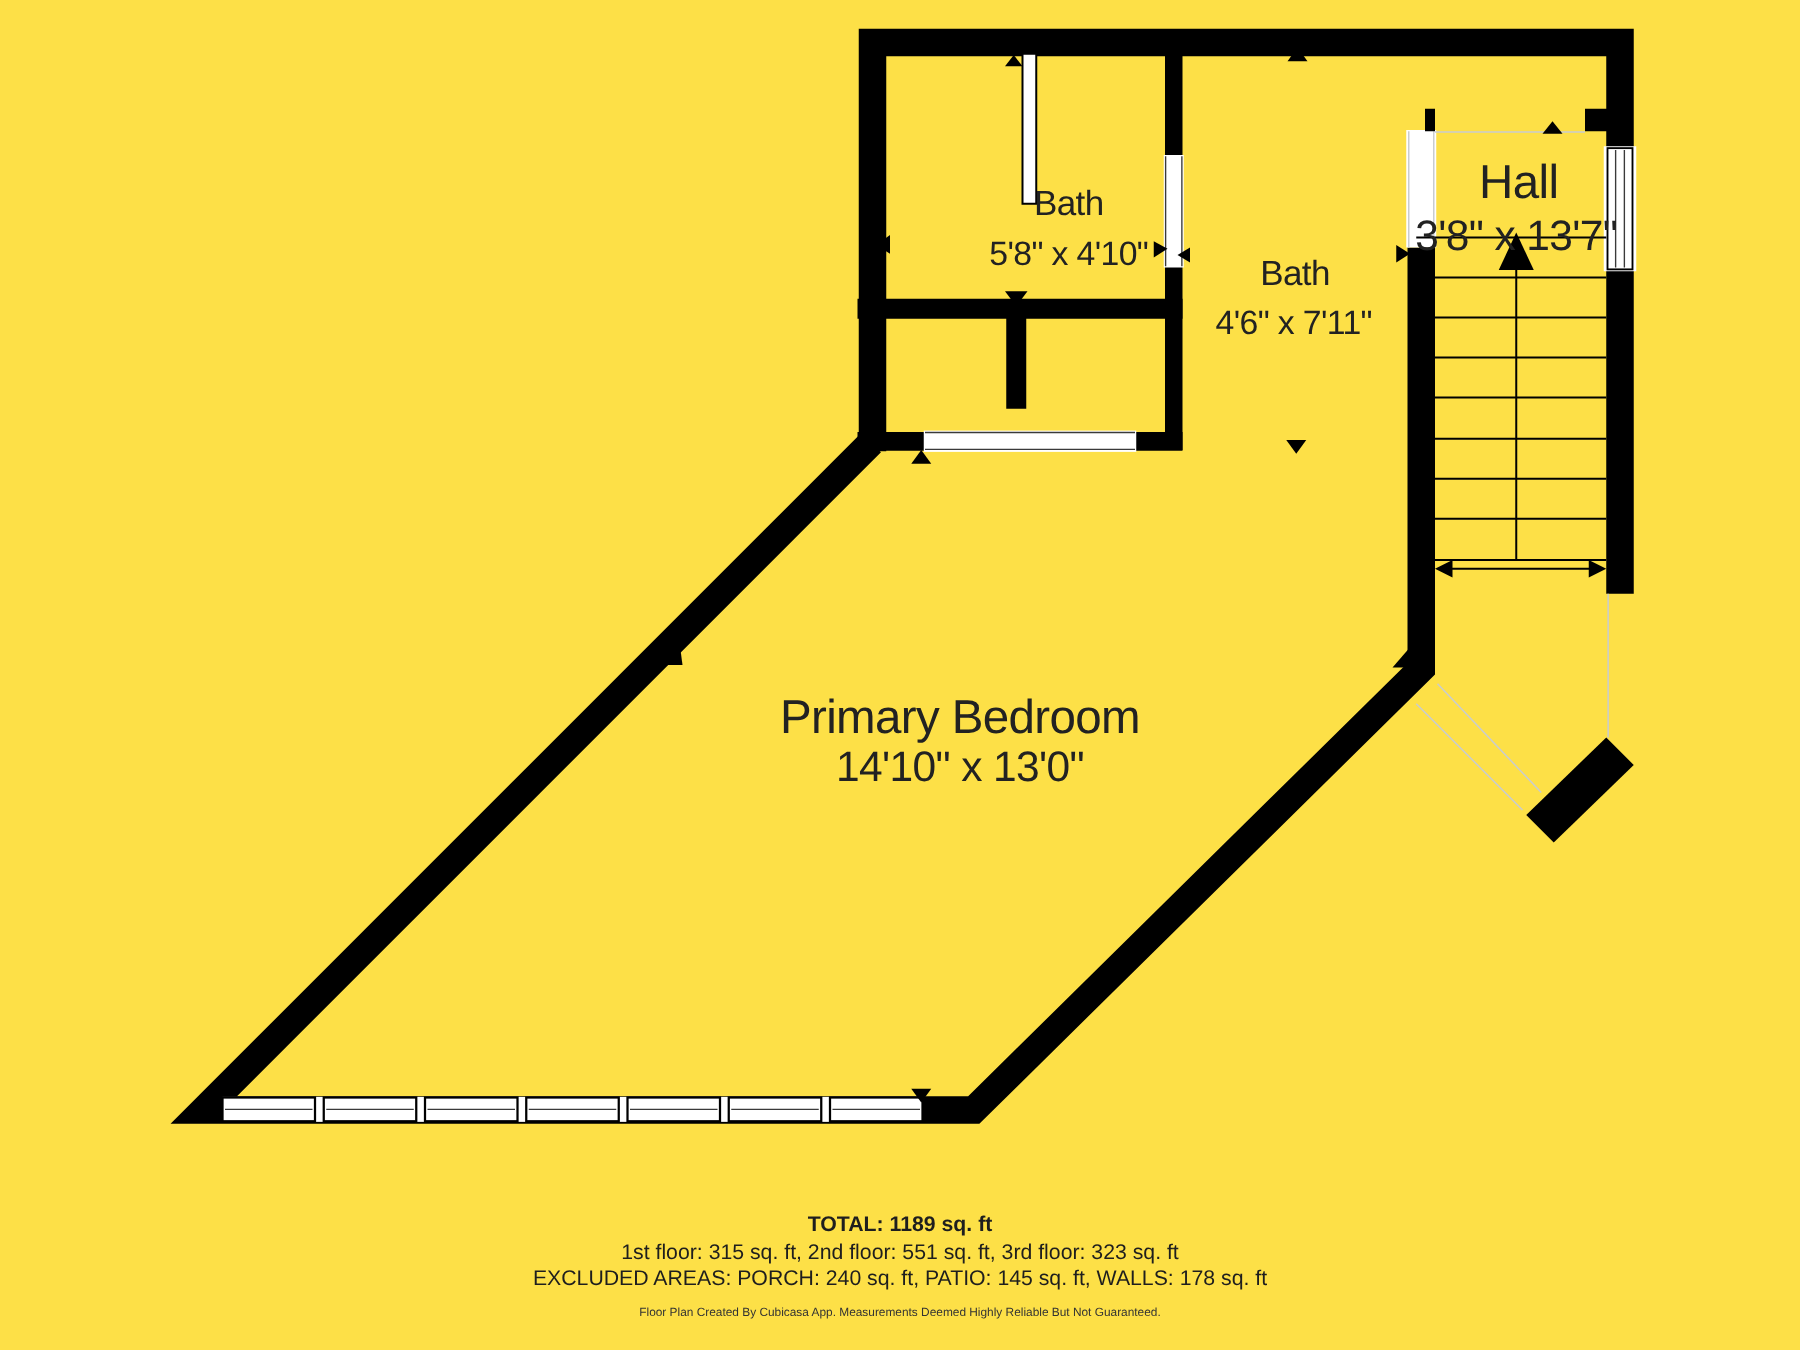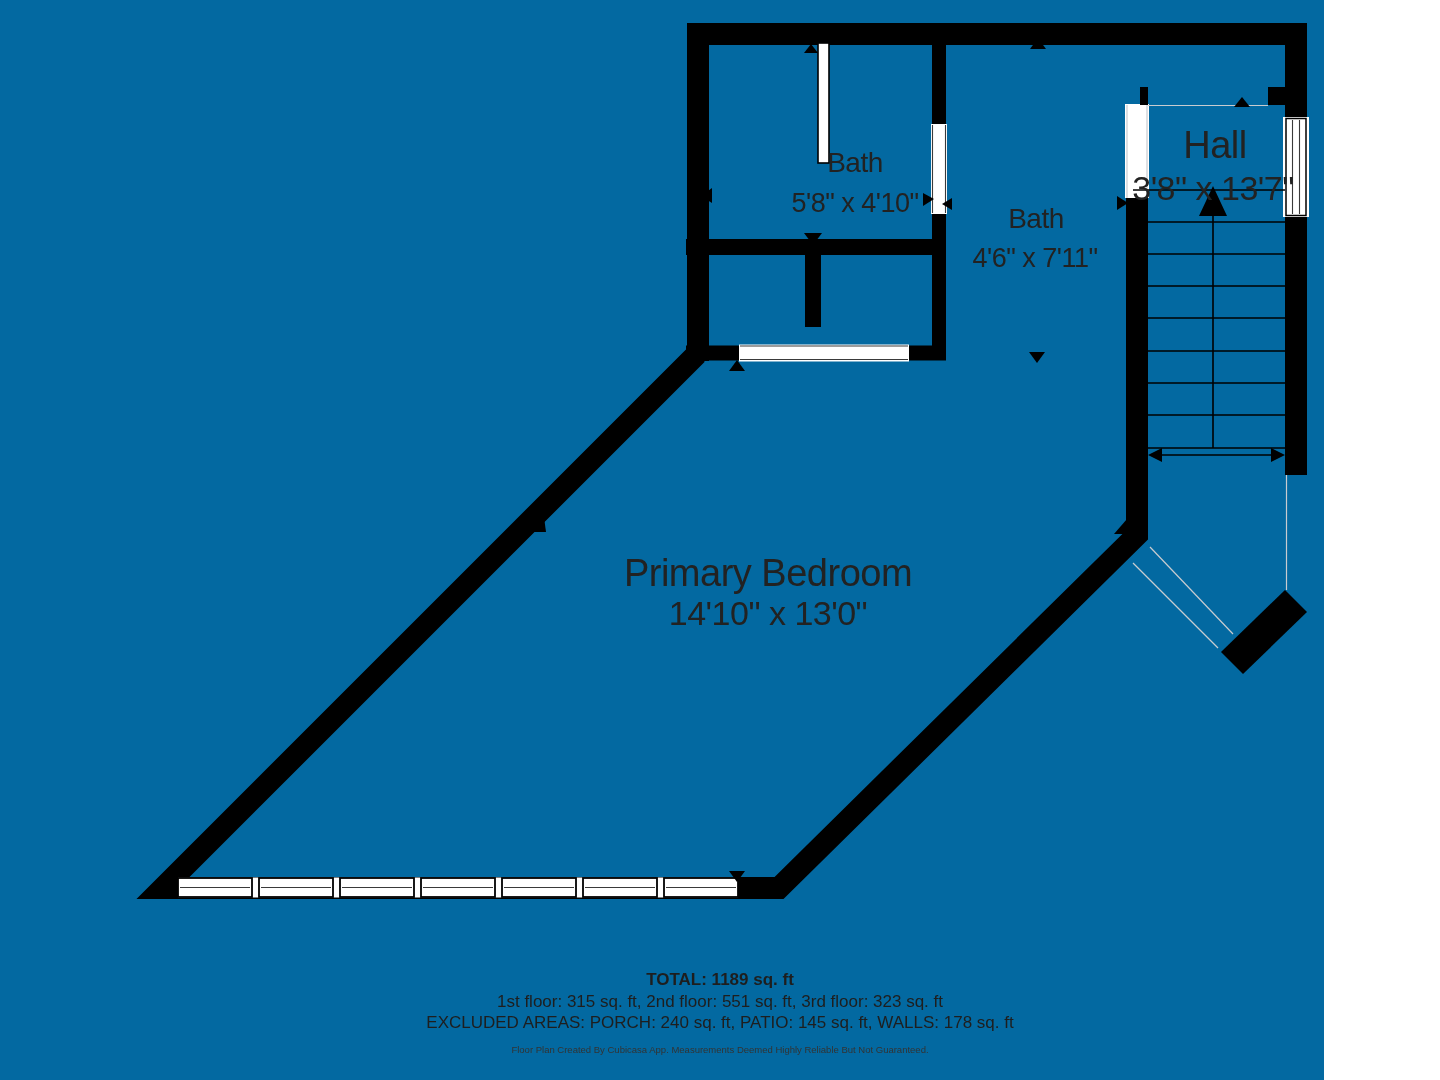--- a/index.html
+++ b/index.html
@@ -1,17 +1,17 @@
 <!DOCTYPE html>
 <html><head>
 <meta charset="utf-8">
 <title>Floor Plan</title>
 <style>
   html,body{margin:0;padding:0;background:#fff;}
-  .page{width:1324px;height:1080px;position:relative;background:#0369a1;overflow:hidden;}
+  .page{width:1440px;height:1080px;position:relative;background:#fde047;overflow:hidden;}
   svg{display:block;}
   .room-name{font-family:"Liberation Sans",sans-serif;fill:#222;letter-spacing:-0.5px;}
   .room-dims{font-family:"Liberation Sans",sans-serif;fill:#222;letter-spacing:-0.5px;}
   .big{font-size:38px;}
   .big-dims{font-size:34px;}
   .small{font-size:28px;}
   .small-dims{font-size:27px;}
   .footer-total{font-family:"Liberation Sans",sans-serif;font-size:17px;font-weight:bold;fill:#1e1e1e;}
   .footer-line{font-family:"Liberation Sans",sans-serif;font-size:17px;fill:#1e1e1e;}
   .footer-small{font-family:"Liberation Sans",sans-serif;font-size:9.5px;fill:#333;}

